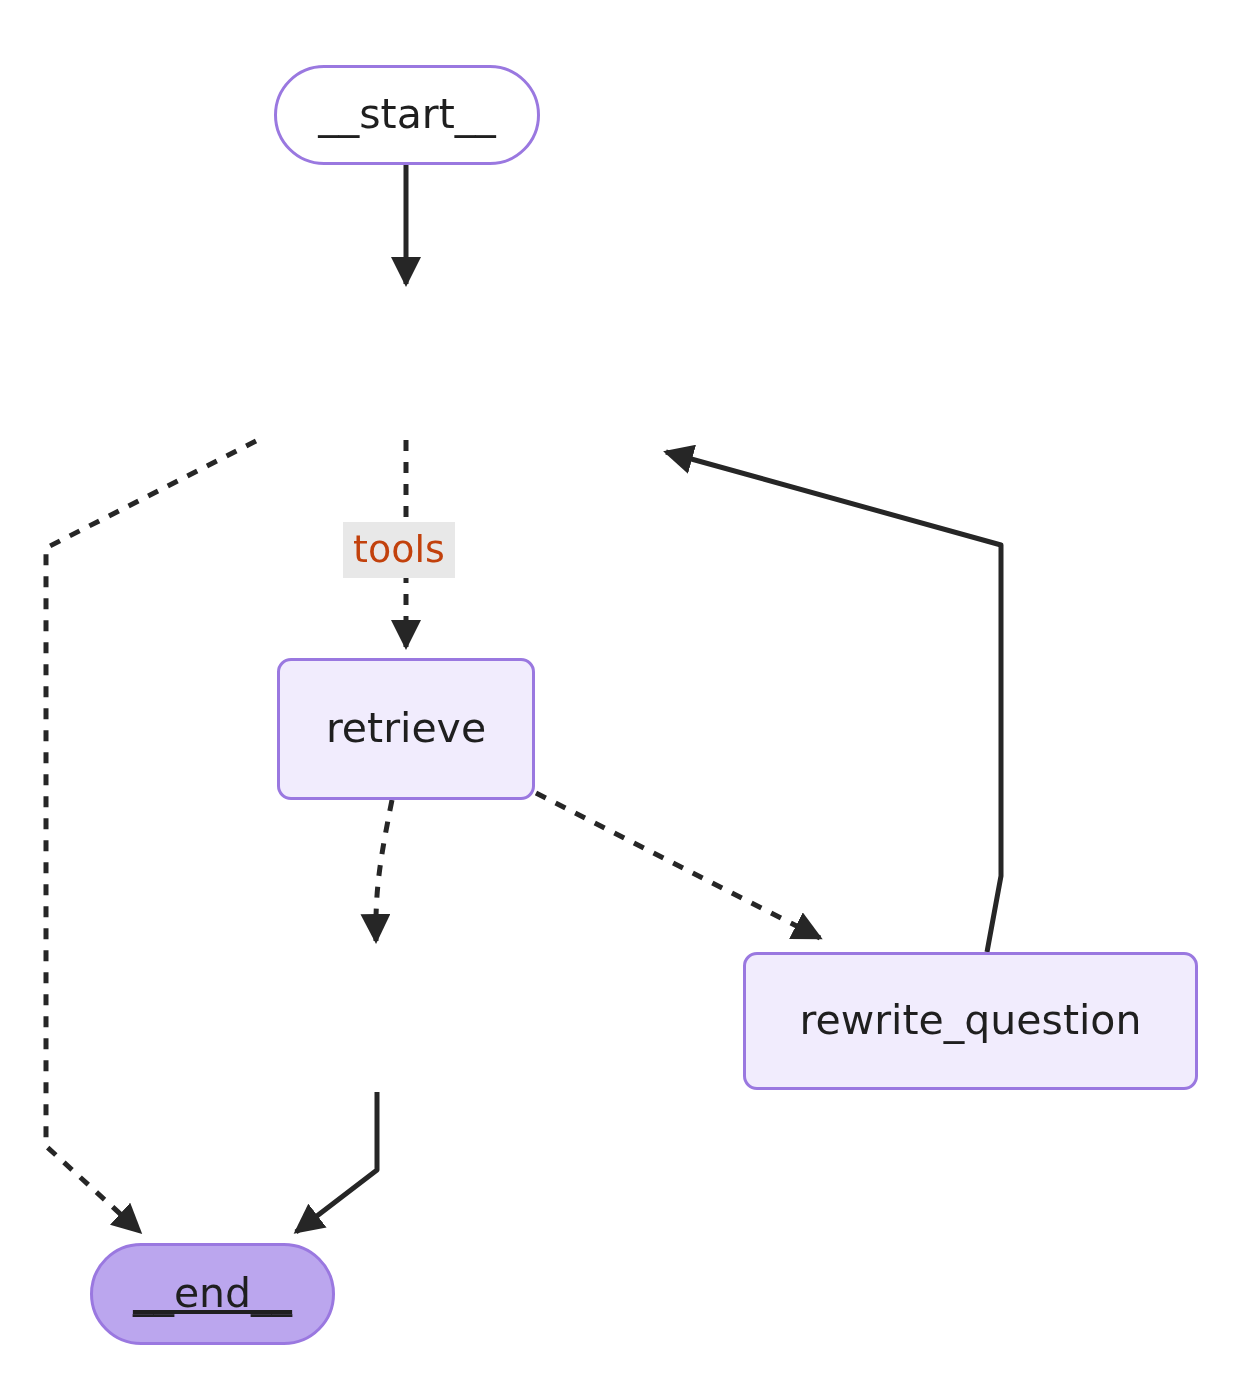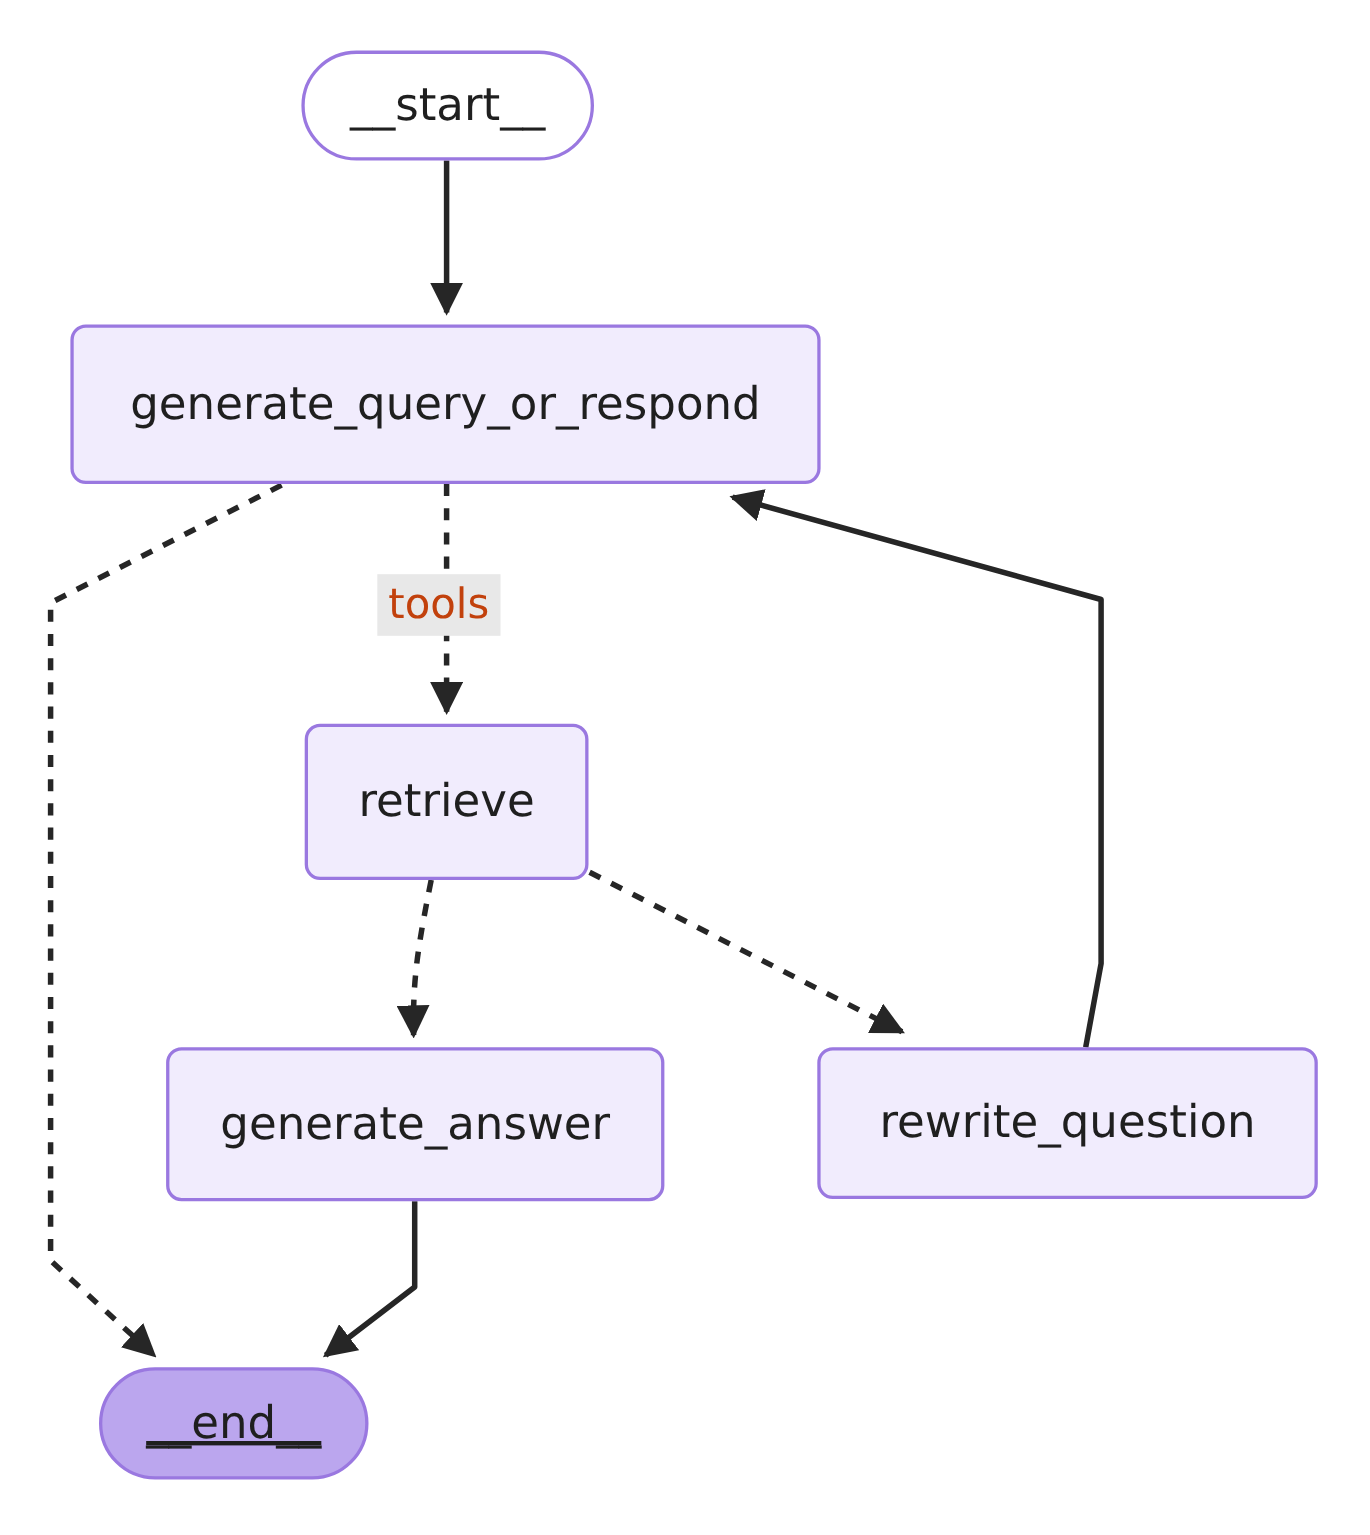--- a/index.html
+++ b/index.html
@@ -34,20 +34,21 @@
     text-align: center;
     color: #1f1f1f;
     line-height: 1.1;
     user-select: none;
   }
   .node-terminal {
     background: #ffffff;
     border: 3px solid #9a78e0;
     border-radius: 999px;
     font-size: 41px;
+    margin-top: 19px;
   }
   .node-terminal-end {
     background: #bba6ee;
     border: 3px solid #9a78e0;
     border-radius: 999px;
     font-size: 41px;
   }
   .node-process {
     background: #f1ecfd;
     border: 3px solid #9a78e0;
@@ -93,35 +94,29 @@
 
     <path d="M 377,1092 L 377,1170 L 296,1232" fill="none" stroke="#262626" stroke-width="5" stroke-linejoin="round" marker-end="url(#arrow)"></path>
 
     <path d="M 987,952 L 1001,876 L 1001,545 L 666,452" fill="none" stroke="#262626" stroke-width="5" stroke-linejoin="round" marker-end="url(#arrow)"></path>
   </svg>
 
   <div class="node node-terminal" style="left:274px; top:46px; width:266px; height:100px;">
     <span class="node-label">__start__</span>
   </div>
 
-  <div class="node node-process" style="left:64px; top:295px; width:682px; height:145px;">
-    <span class="node-label">generate_query_or_respond</span>
-  </div>
 
   <div class="edge-label" style="left:343px; top:522px;">
     <span>tools</span>
   </div>
 
   <div class="node node-process" style="left:277px; top:658px; width:258px; height:142px;">
     <span class="node-label">retrieve</span>
   </div>
 
-  <div class="node node-process" style="left:151px; top:952px; width:453px; height:140px;">
-    <span class="node-label">generate_answer</span>
-  </div>
 
   <div class="node node-process" style="left:743px; top:952px; width:455px; height:138px;">
     <span class="node-label">rewrite_question</span>
   </div>
 
   <div class="node node-terminal-end" style="left:90px; top:1243px; width:245px; height:102px;text-decoration:underline;">
     <span class="node-label">__end__</span>
   </div>
 
 </div>

